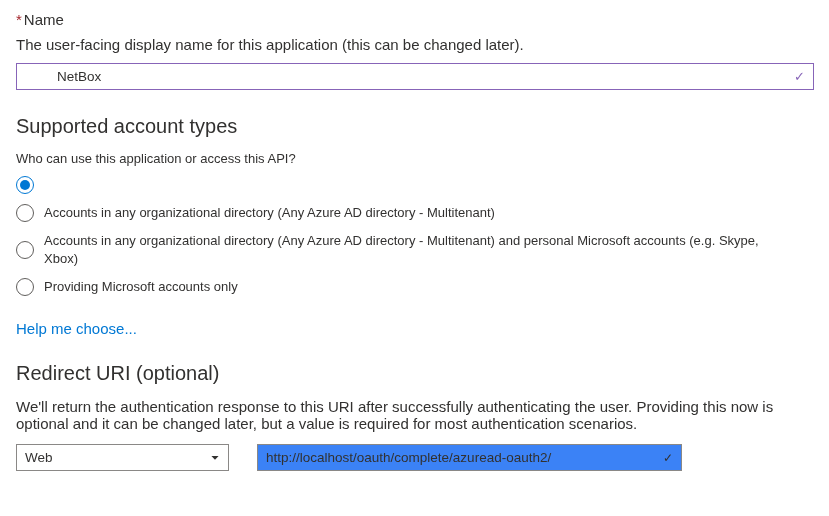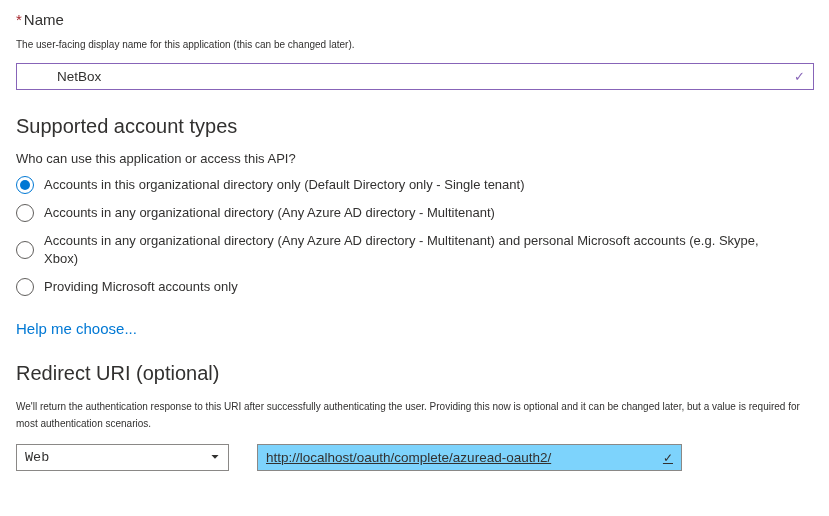--- a/index.html
+++ b/index.html
@@ -24,21 +24,21 @@
     font-size: 15px;
     color: #323130;
     margin: 0 0 6px 0;
     line-height: 20px;
   }
   .req-star {
     color: #a4262c;
     margin-right: 2px;
   }
   .help-text {
-    font-size: 10px;
+    font-size: 15px;
     color: #323130;
     line-height: 17px;
     margin: 0 0 10px 0;
   }
   .text-input-wrap {
     position: relative;
     width: 798px;
     height: 27px;
     border: 1px solid #8a8886;
     box-sizing: border-box;
@@ -130,21 +130,20 @@
   .select-wrap {
     position: relative;
     width: 213px;
     height: 27px;
     border: 1px solid #8a8886;
     box-sizing: border-box;
     display: flex;
     align-items: center;
     background: #ffffff;
     margin-right: 28px;
-    font-family: Liberation Mono, monospace;
   }
   .select-value {
     flex: 1;
     padding: 0 8px;
     font-size: 13.5px;
     color: #323130;
   }
   .chev {
     padding-right: 9px;
     font-size: 10px;
@@ -152,22 +151,21 @@
     line-height: 1;
   }
   .uri-wrap {
     position: relative;
     width: 425px;
     height: 27px;
     border: 1px solid #8a8886;
     box-sizing: border-box;
     display: flex;
     align-items: center;
-    background: #7dd3fc;
-    text-decoration: underline;
+    background: #3b82f6;
   }
   .uri-wrap input {
     border: 0;
     outline: 0;
     flex: 1;
     height: 25px;
     padding: 0 8px;
     font-family: "Liberation Sans", sans-serif;
     font-size: 13.5px;
     color: #323130;
@@ -192,21 +190,20 @@
   <div class="text-input-wrap focused">
     <input type="text" value="NetBox" style="">
     <span class="check-glyph">✓</span>
   </div>
 
   <div class="section-heading">Supported account types</div>
   <div class="question">Who can use this application or access this API?</div>
 
   <div class="radio-row">
     <span class="radio selected"></span>
-    <span class="radio-label">Accounts in this organizational directory only (Default Directory only - Single tenant)</span>
   </div>
   <div class="radio-row">
     <span class="radio"></span>
     <span class="radio-label">Accounts in any organizational directory (Any Azure AD directory - Multitenant)</span>
   </div>
   <div class="radio-row">
     <span class="radio"></span>
     <span class="radio-label">Accounts in any organizational directory (Any Azure AD directory - Multitenant) and personal Microsoft accounts (e.g. Skype, Xbox)</span>
   </div>
   <div class="radio-row">

